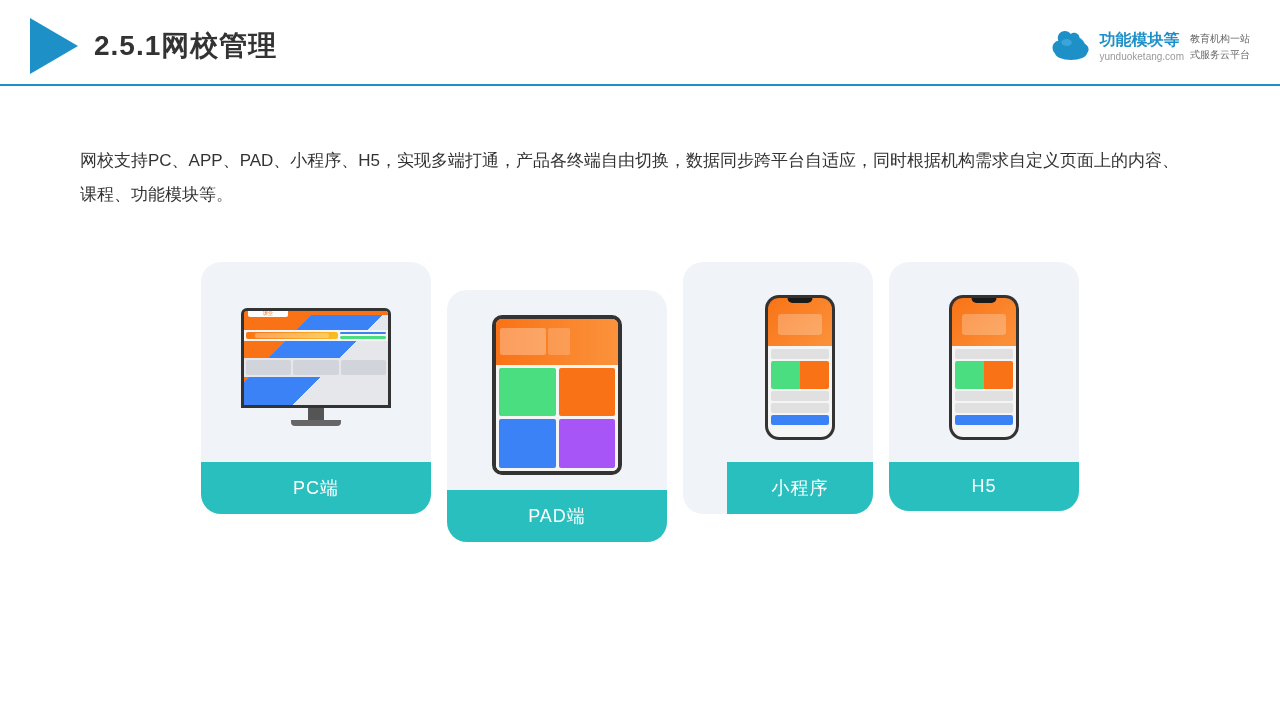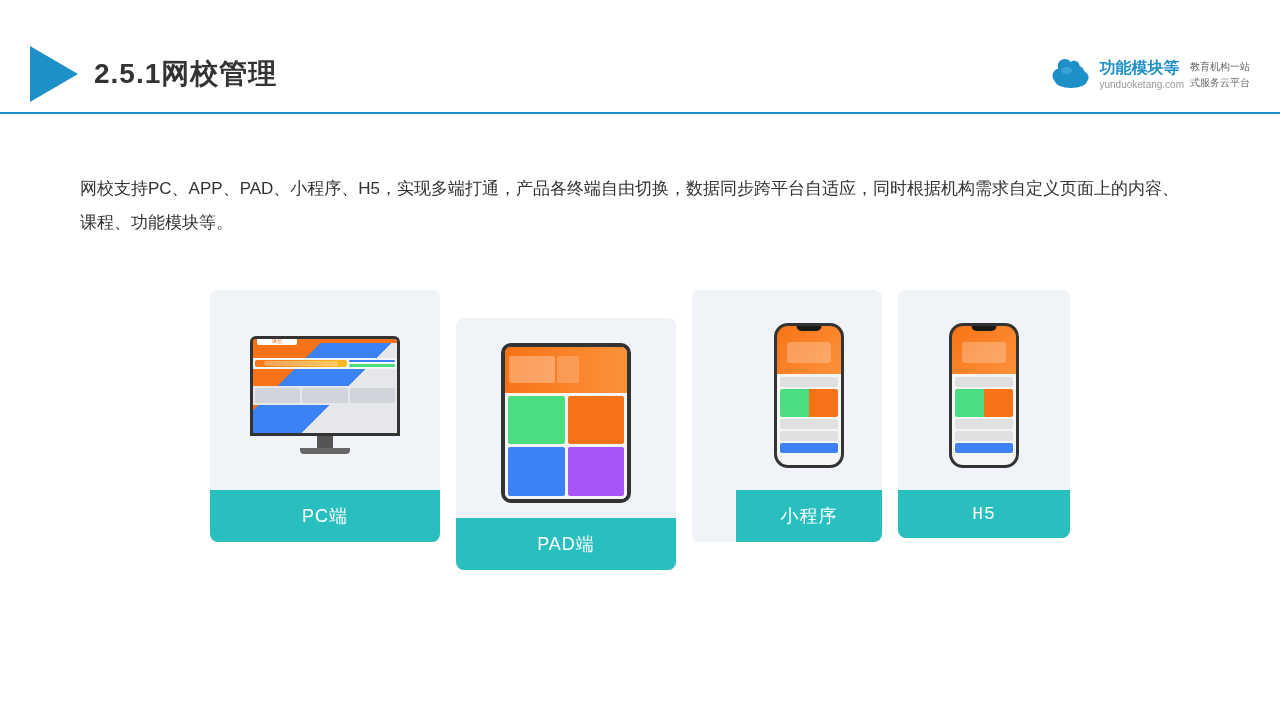--- a/index.html
+++ b/index.html
@@ -11,21 +11,20 @@
       overflow: hidden;
     }
 
     
     .header {
       display: flex;
       align-items: center;
       justify-content: space-between;
       padding: 18px 30px 10px 30px;
       border-bottom: 2px solid #1e90c8;
-      margin-top: 28px;
     }
     .header-left {
       display: flex;
       align-items: center;
       gap: 16px;
     }
     .logo-triangle {
       width: 0;
       height: 0;
       border-top: 28px solid transparent;
@@ -82,21 +81,21 @@
     .cards-container {
       display: flex;
       justify-content: center;
       align-items: flex-start;
       gap: 16px;
       padding: 30px 60px 30px 60px;
     }
 
     .card {
       background: #f0f4f8;
-      border-radius: 8px;
+      border-radius: 20px;
       width: 200px;
       display: flex;
       flex-direction: column;
       align-items: center;
       overflow: hidden;
       flex-shrink: 0;
     }
 
     .card-image-area {
       width: 100%;
@@ -233,21 +232,21 @@
       font-weight: 500;
       text-align: center;
       letter-spacing: 1px;
     }
 
     
     .card-pc { width: 230px; }
     .card-app { width: 200px; }
     .card-pad { width: 220px; margin-top: 28px; }
     .card-mini { width: 190px; padding-left: 44px; }
-    .card-h5 { width: 172px; font-family: Liberation Mono, monospace; }
+    .card-h5 { width: 190px; }
 
   </style>
 </head>
 <body>
 
 <div class="header">
   <div class="header-left">
     <div class="logo-triangle"></div>
     <h1 class="page-title">2.5.1网校管理</h1>
   </div>

